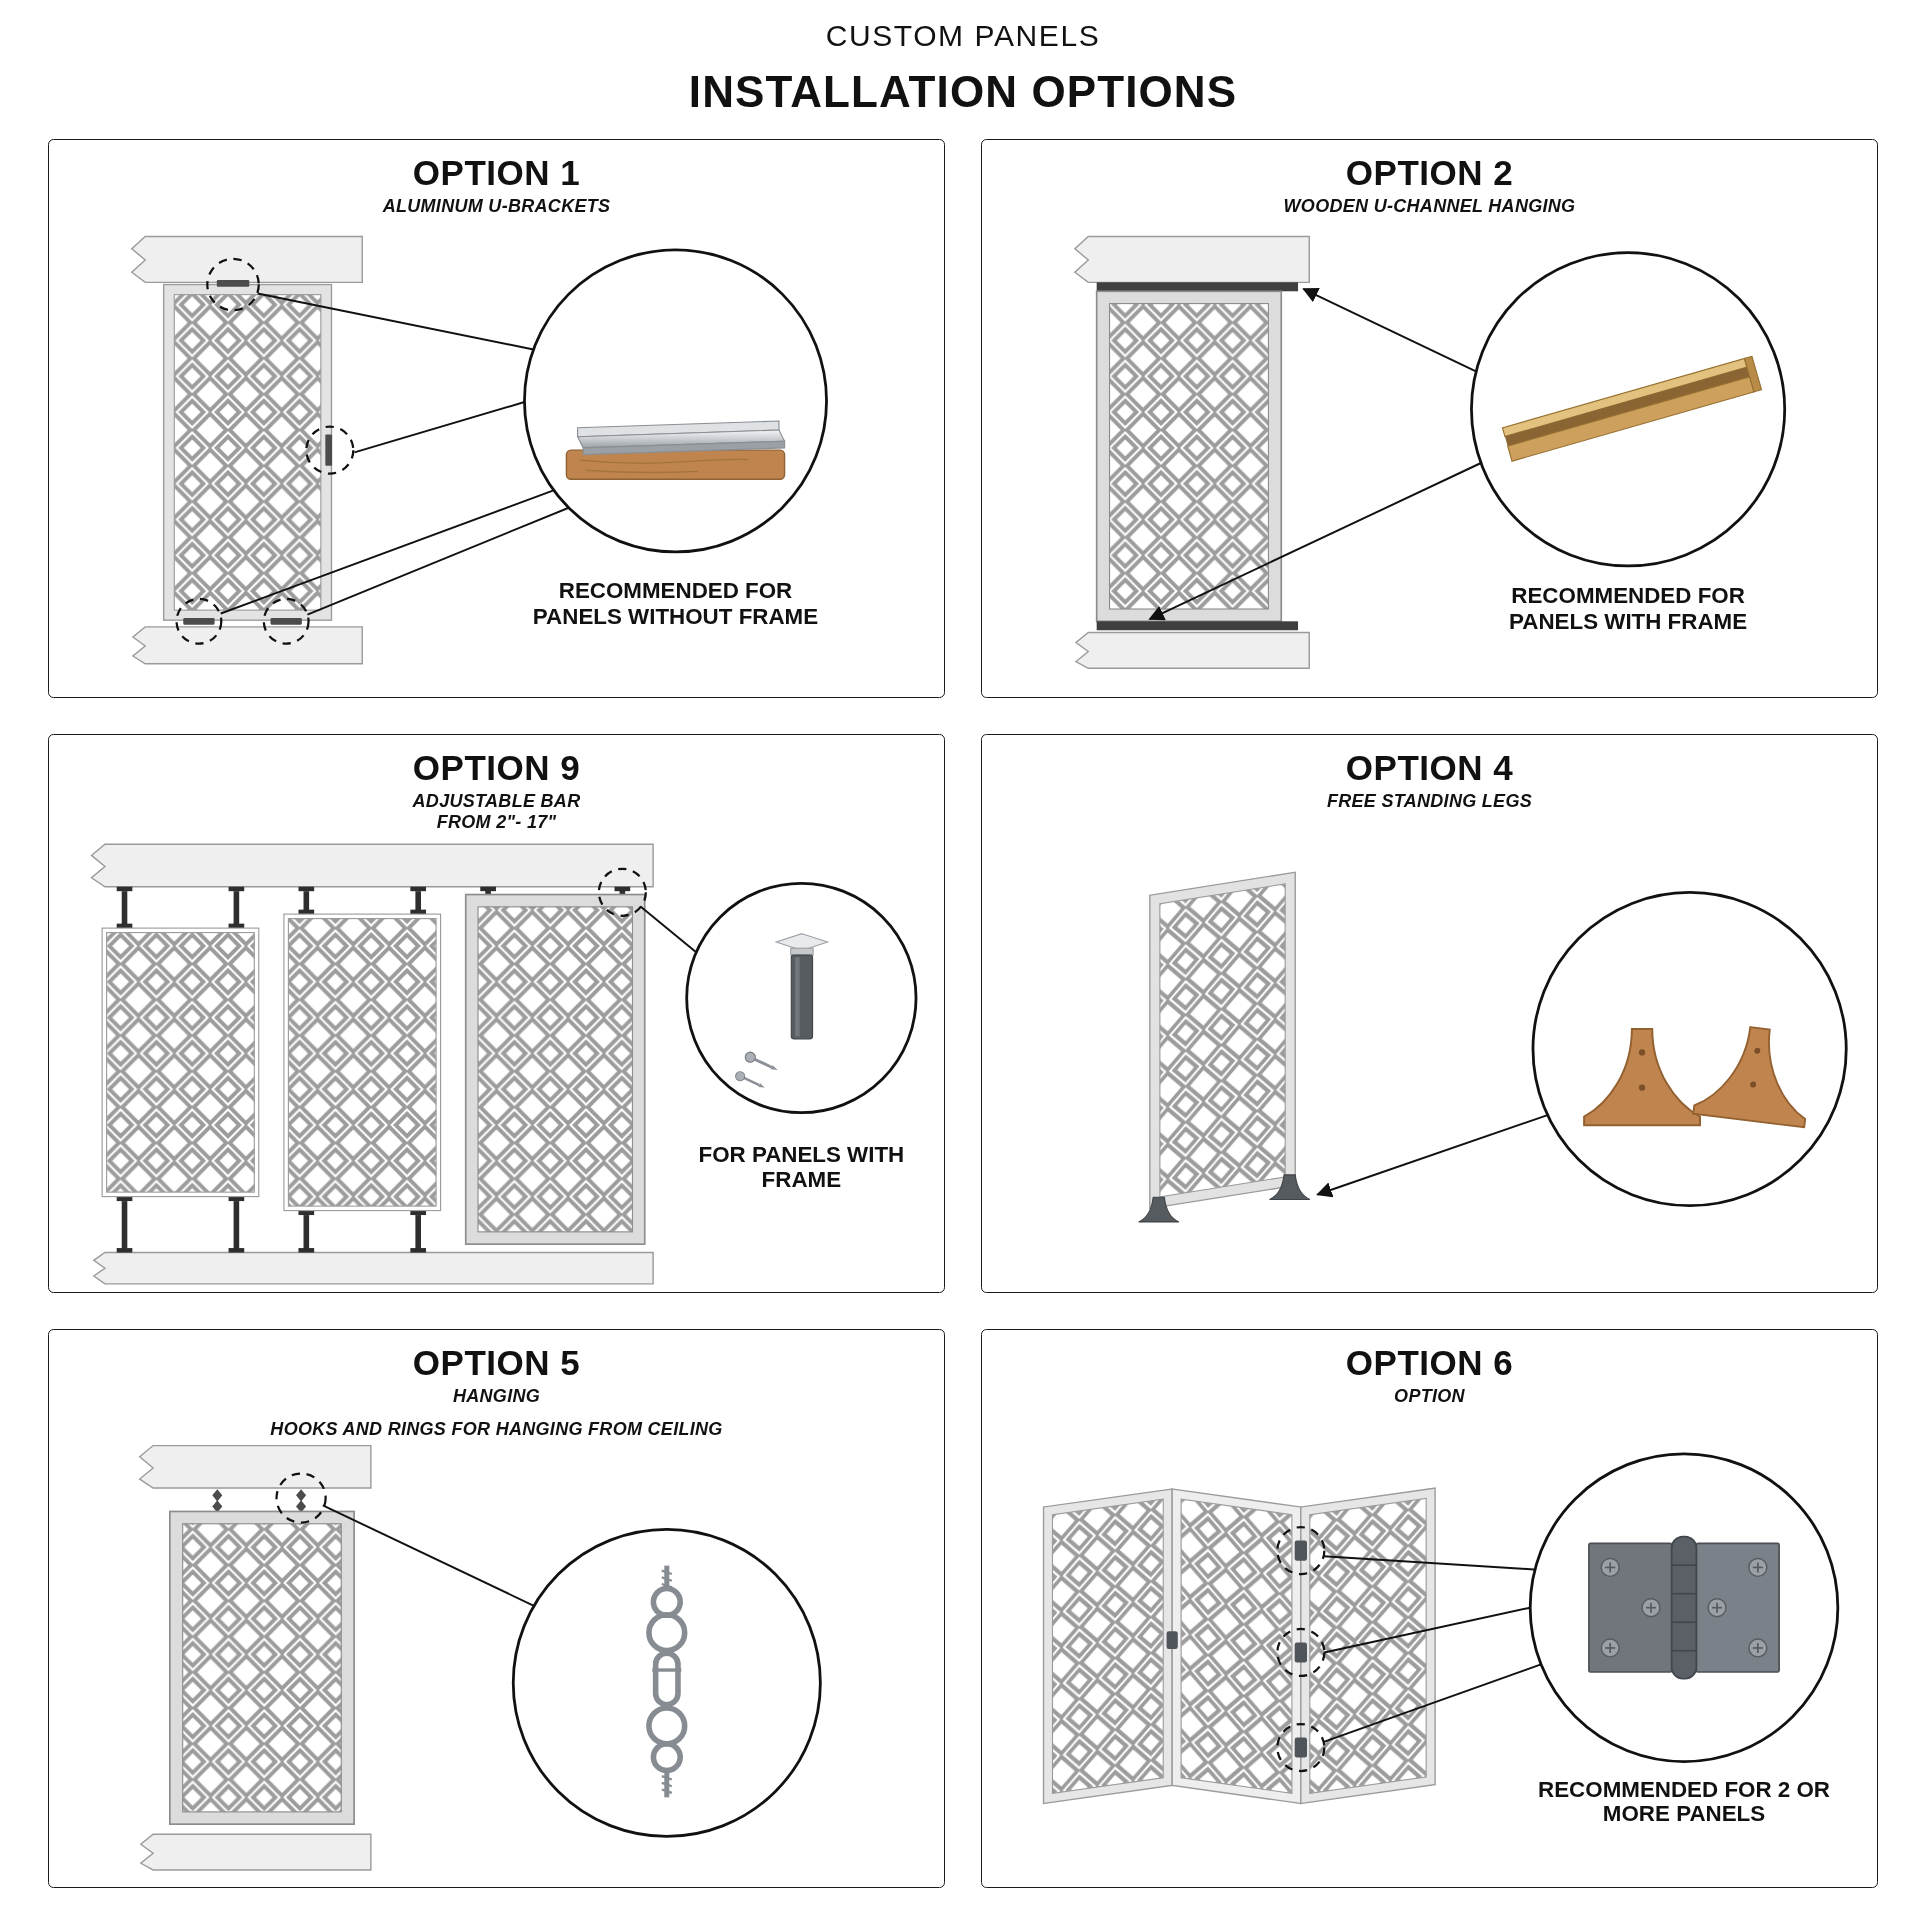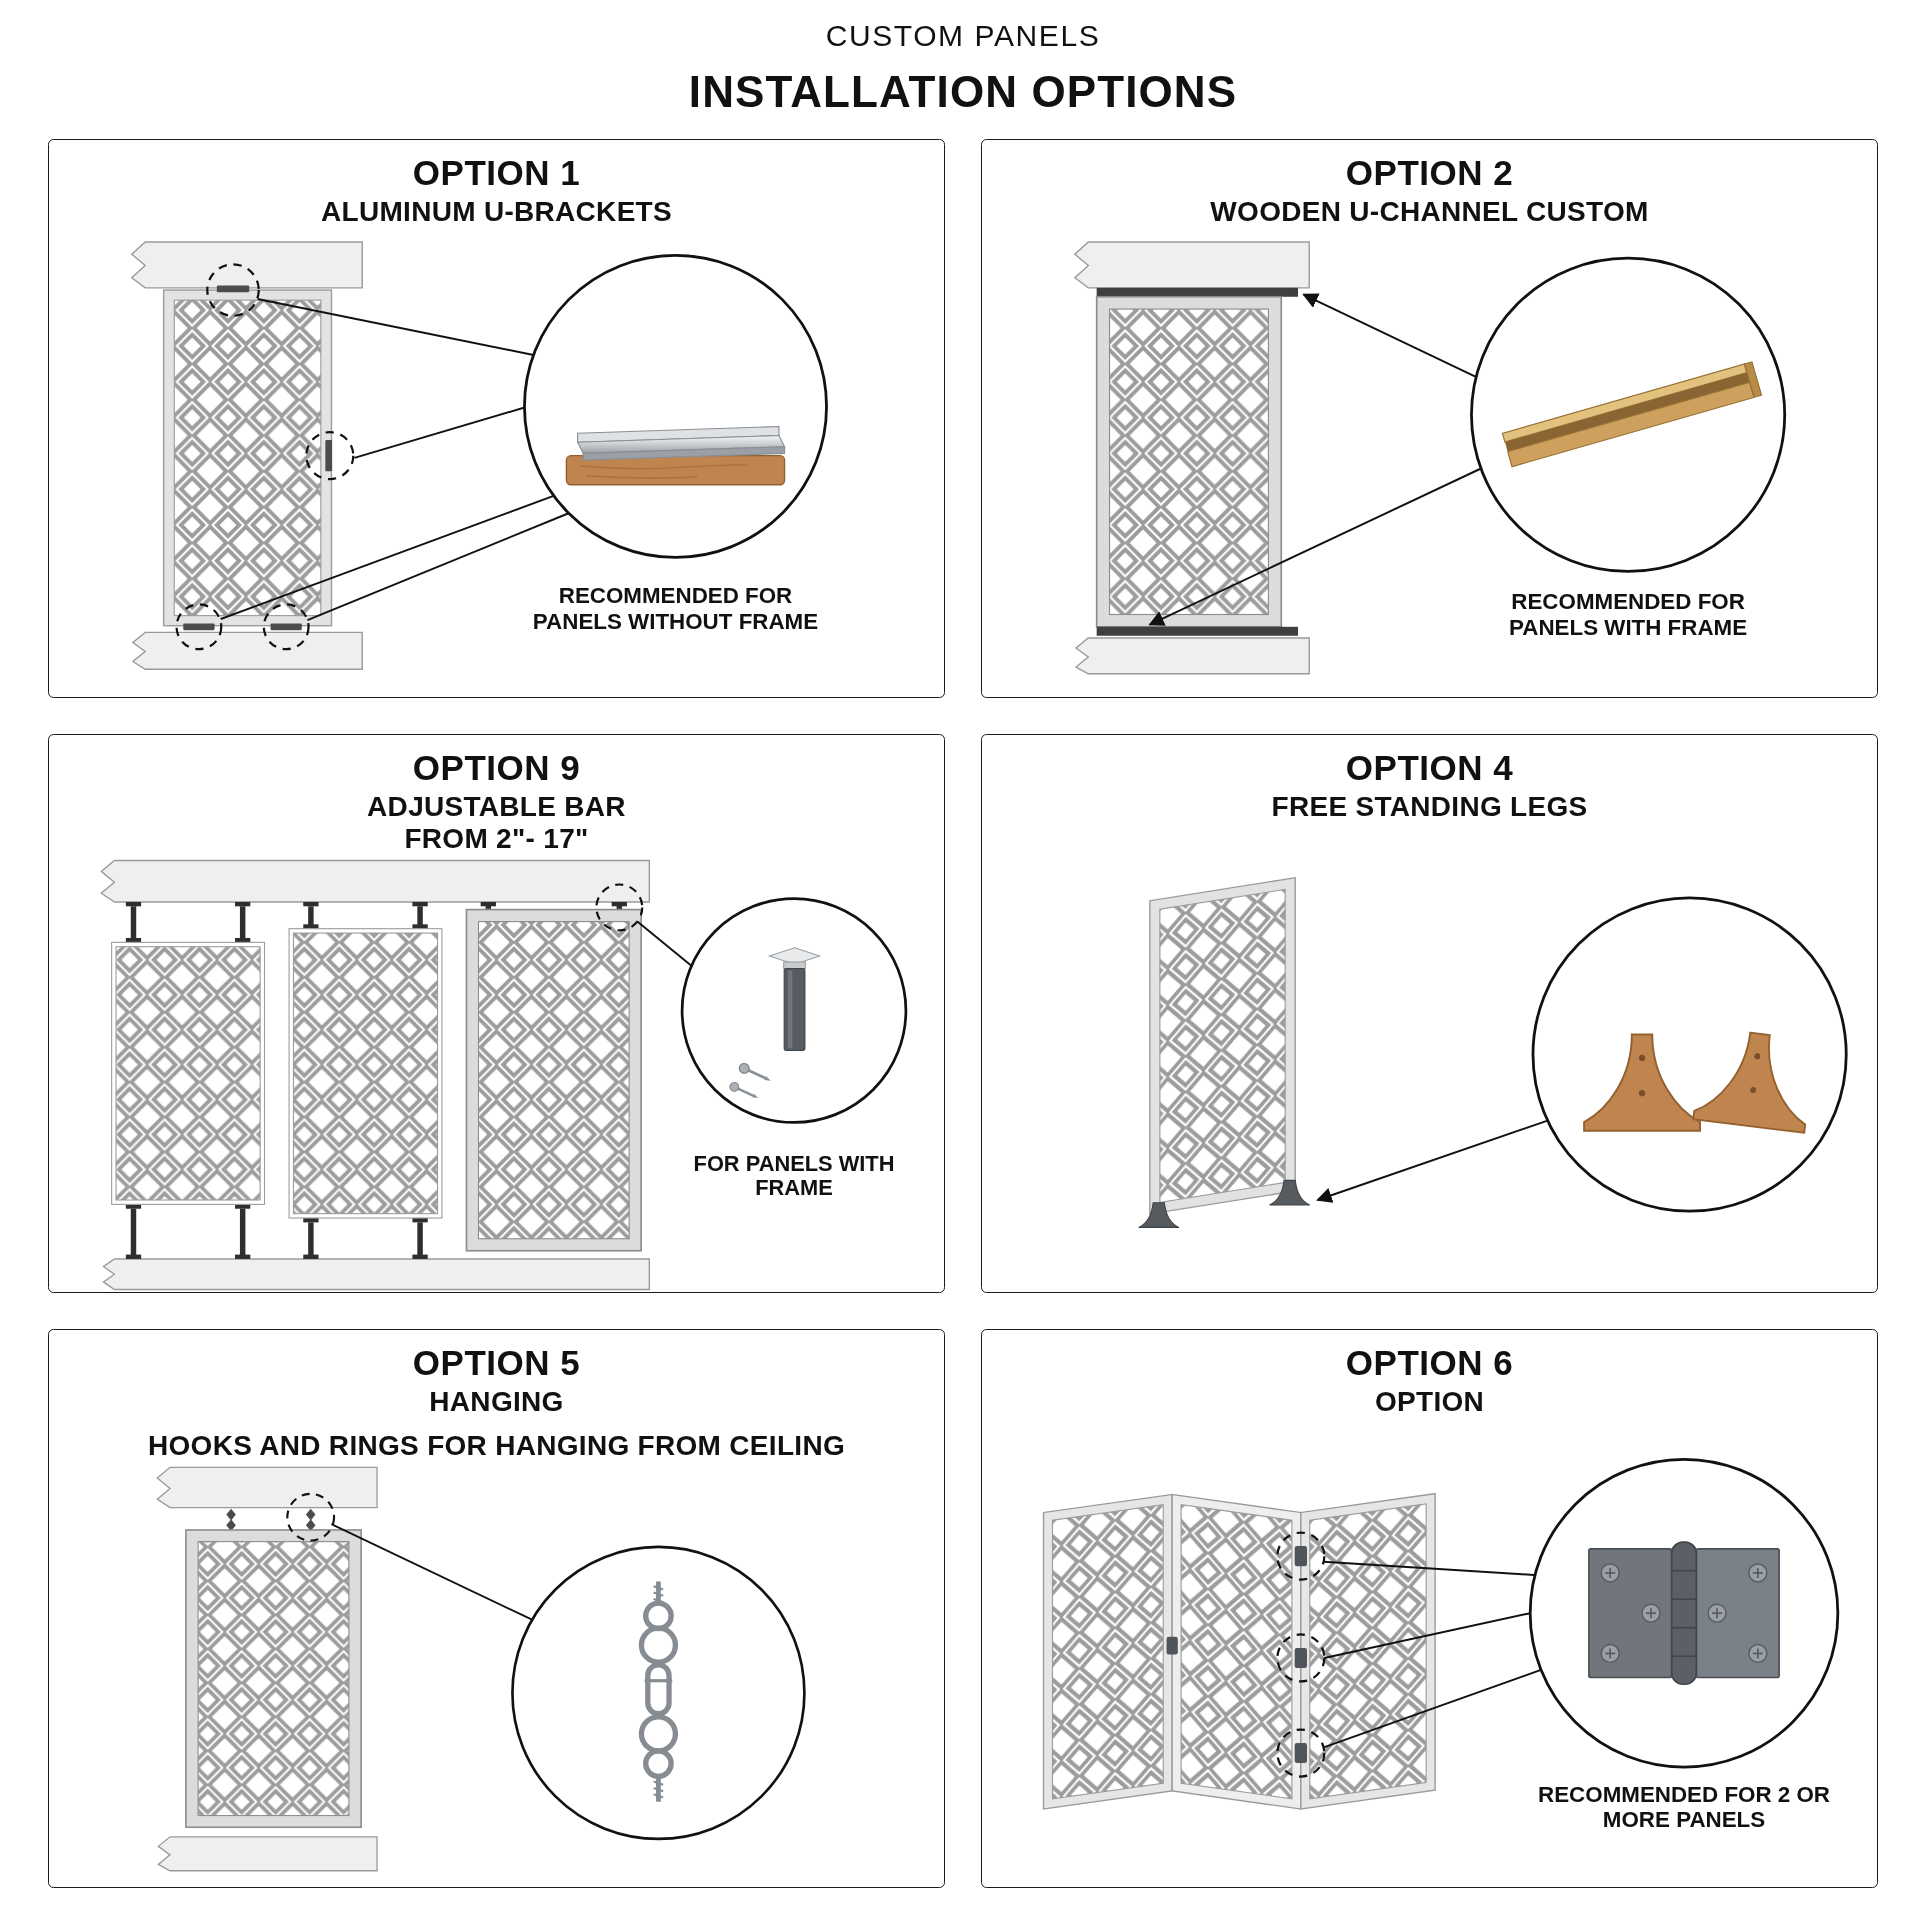--- a/index.html
+++ b/index.html
@@ -18,21 +18,21 @@
     padding:22px 48px 0 48px;
     gap:36px;
   }
   .box {
     height:559px;
     border:1.6px solid #1b1b1b; border-radius:5.5px;
     display:flex; flex-direction:column; align-items:center;
     padding-top:13px; overflow:hidden; background:#fff;
   }
   .opt-title { font-size:35px; font-weight:700; letter-spacing:0.5px; text-align:center; }
-  .opt-sub   { font-size:28px; font-weight:700; margin-top:3.3px; letter-spacing:0.3px; text-align:left; }
+  .opt-sub   { font-size:18px; font-weight:700; margin-top:3.3px; letter-spacing:0.3px; text-align:left;font-style:italic; }
   .diagram { width:100%; flex:1; position:relative; }
   .diag-svg { position:absolute; left:0; top:0; width:100%; height:100%; }
 
   
   .bar    { fill:#efefef; stroke:#9a9a9a; stroke-width:2.5; }
   .dashed { fill:none; stroke:#111; stroke-width:4; stroke-dasharray:15 12; }
   .det    { fill:#fff; stroke:#111; stroke-width:5; }
   .conn   { stroke:#111; stroke-width:3.5; }
   .cap    { font-family:"Liberation Sans",sans-serif; font-weight:700; font-size:40px; text-anchor:middle; fill:#111; }
   .pnl-frame { fill:#dcdcdc; stroke:#8c8c8c; stroke-width:3; }
@@ -110,21 +110,21 @@
             <polygon points="955,384 1315,372 1315,384 955,396" fill="#9aa0a5" stroke="#8b8f93" stroke-width="2"></polygon>
           </g>
           <text class="cap" x="1120" y="652">RECOMMENDED FOR</text>
           <text class="cap" x="1120" y="698">PANELS WITHOUT FRAME</text>
         </svg>
       </div>
     </section>
 
     <section class="box">
       <h2 class="opt-title">OPTION 2</h2>
-      <h3 class="opt-sub">WOODEN U-CHANNEL CUSTOM</h3>
+      <h3 class="opt-sub">WOODEN U-CHANNEL HANGING</h3>
       <div class="diagram">
         <svg class="diag-svg" viewBox="0 0 1600 800" preserveAspectRatio="xMidYMid meet">
           <path class="bar" d="M585,6 H190 l-24,22 24,20 -24,22 24,18 H585 Z"></path>
           <rect x="205" y="88" width="360" height="16" fill="#3f3f3f"></rect>
           <g>
             <rect class="pnl-frame" x="205" y="104" width="330" height="590"></rect>
             <rect x="228" y="126" width="284" height="546" fill="url(#lattice)" stroke="#8c8c8c" stroke-width="2"></rect>
           </g>
           <rect x="205" y="694" width="360" height="16" fill="#3f3f3f"></rect>
           <path class="bar" d="M585,714 H190 l-22,18 22,16 -22,18 22,12 H585 Z"></path>

